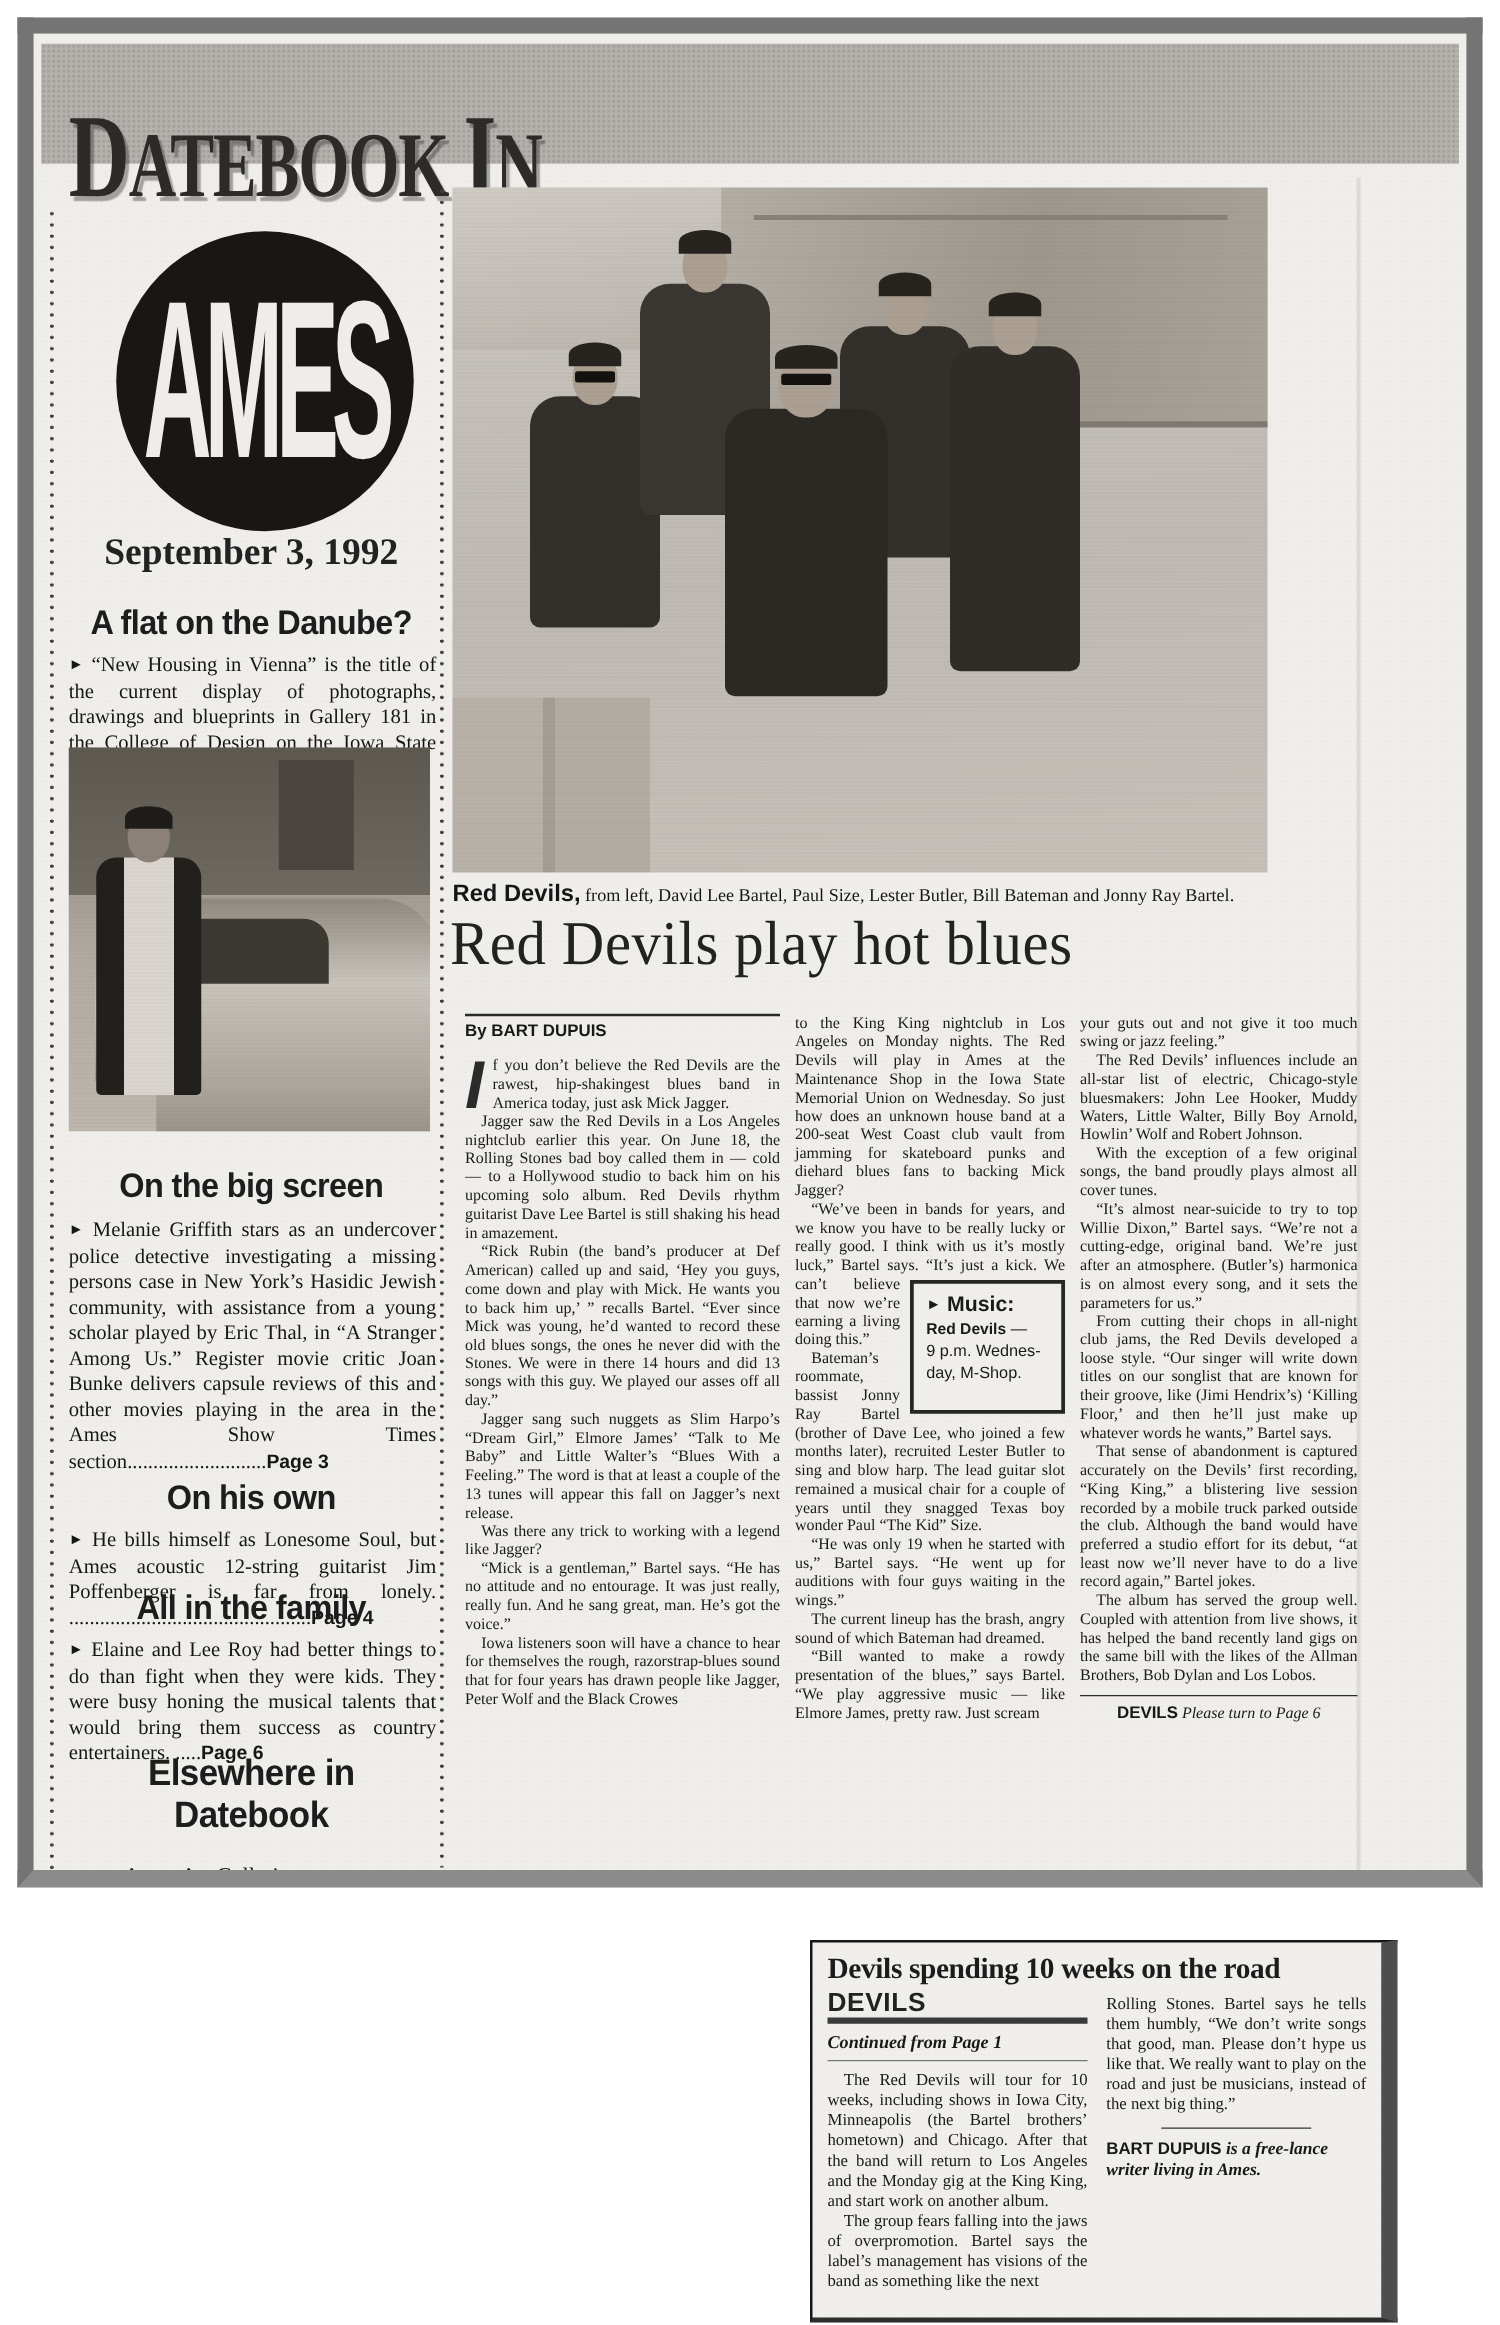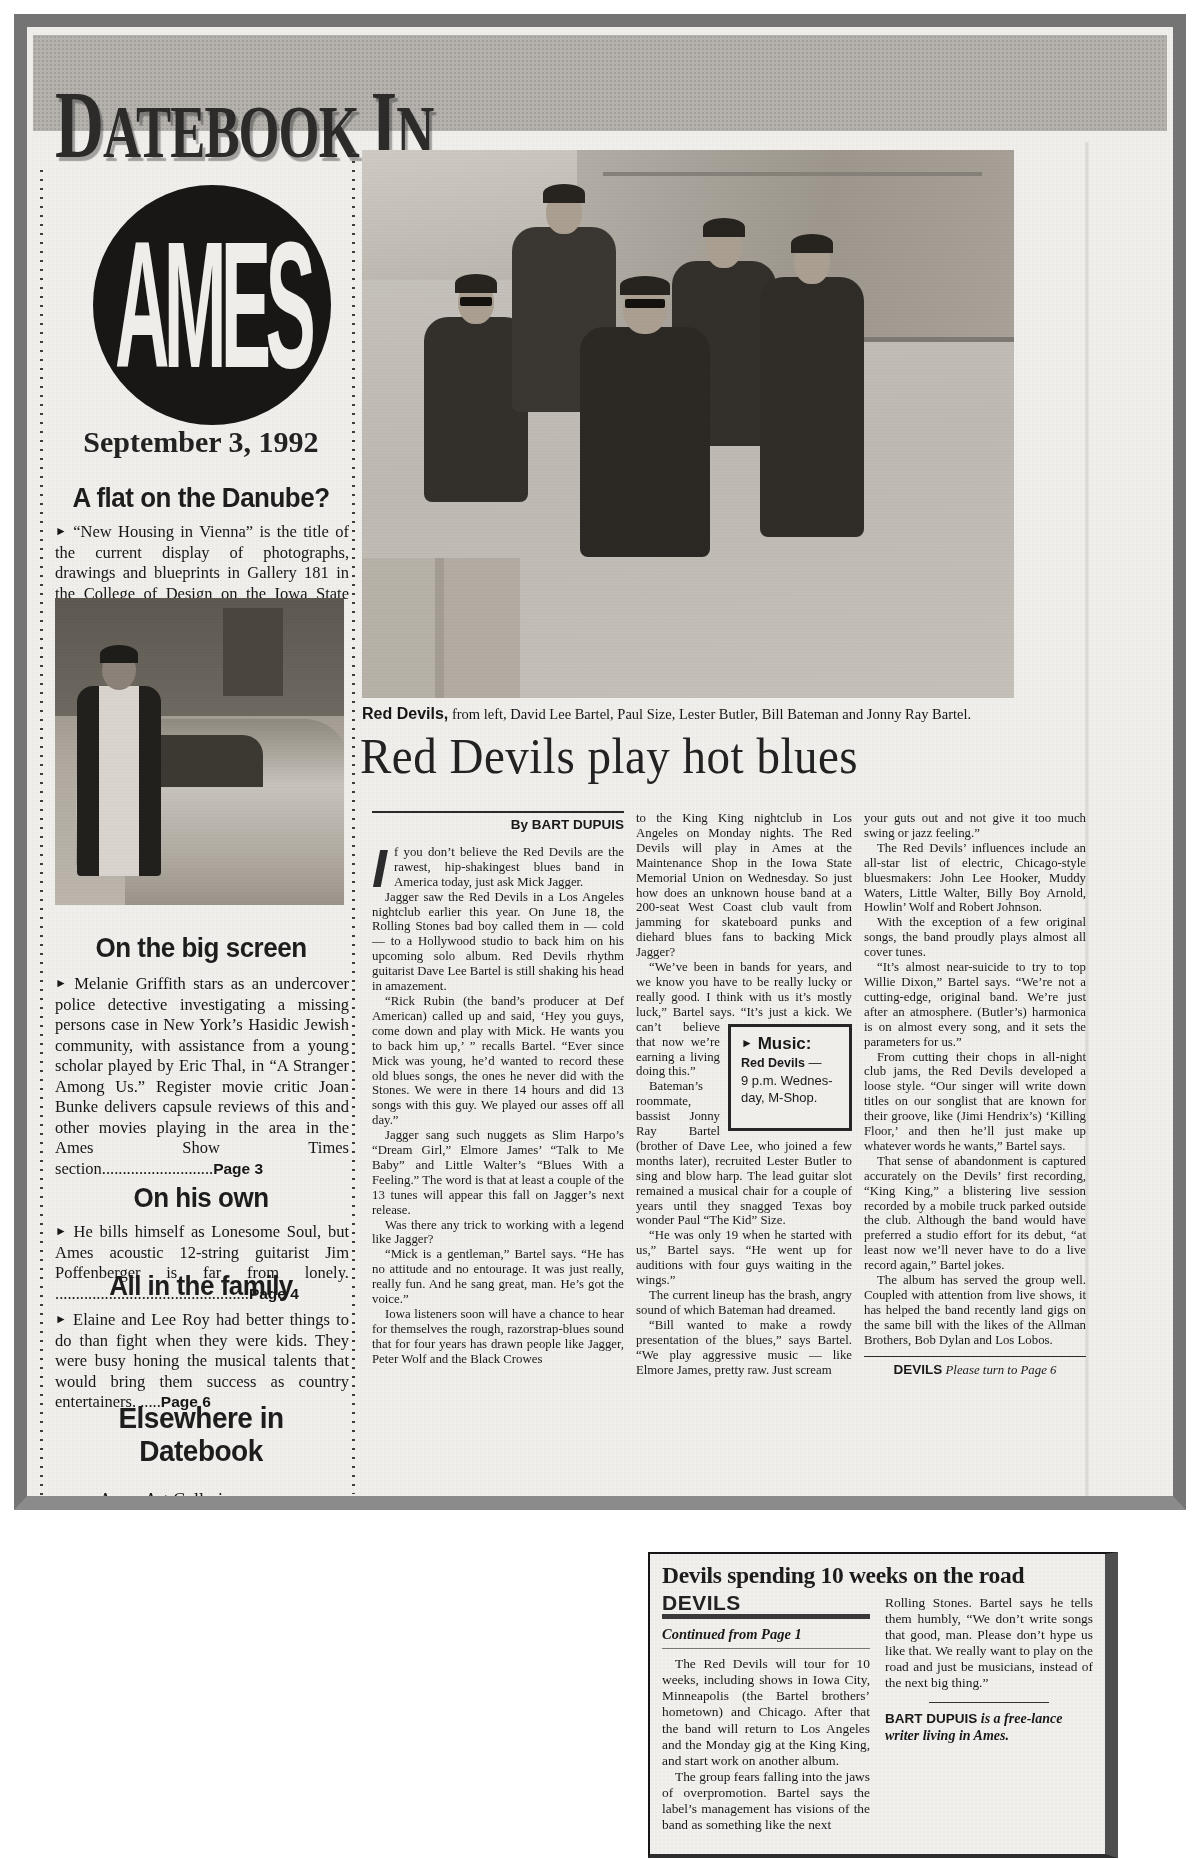--- a/index.html
+++ b/index.html
@@ -101,30 +101,30 @@
   .fig1 { left:62px;  top:130px; }
   .fig2 { left:150px; top:40px; }  .fig2 .torso { background:#3a3733; }
   .fig3 { left:218px; top:132px; } .fig3 .head { width:44px; height:52px; } .fig3 .torso { width:130px; height:230px; background:#2c2925; }
   .fig4 { left:310px; top:74px; }
   .fig5 { left:398px; top:90px; }  .fig5 .torso { height:260px; background:#302d29; }
   .grain { position:absolute; inset:0;
            background:repeating-linear-gradient(0deg, rgba(0,0,0,0.02) 0 1px, transparent 1px 3px); }
 
   
   .caption { position:absolute; left:335px; top:678px; width:652px; font-size:14.5px; color:#161616; }
-  .caption b { font-family:"Liberation Sans",sans-serif; font-size:16px; }
+  .caption b { font-family:"Liberation Sans",sans-serif; font-size:19px; }
   .headline { position:absolute; left:333px; top:700px; width:680px; font-size:47px;
               font-weight:normal; color:#222; letter-spacing:0.5px; transform:scaleY(1.06);
               transform-origin:left top; }
   .cols { position:absolute; left:345px; top:784px; width:714px; display:flex; gap:12px; }
   .col { font-size:12.8px; line-height:14.9px; text-align:justify; color:#191919; }
   .col-1 { width:252px; } .col-2 { width:216px; } .col-3 { width:222px; }
   .col p { margin:0; text-indent:13px; }
   .col p.ni { text-indent:0; }
-  .byline-block { border-top:2px solid #2a2a2a; text-align:right;
+  .byline-block { border-top:2px solid #2a2a2a; text-align:left;
                   font-family:"Liberation Sans",sans-serif; font-weight:bold; font-size:13.5px;
                   padding:5px 0 4px; margin-bottom:8px; }
   .dropcap { float:left; font-family:"Liberation Sans",sans-serif; font-weight:bold; font-style:italic;
              font-size:54px; line-height:42px; padding:2px 7px 0 0; color:#2b2b2b; }
   .music-box { float:right; width:124px; border:3px solid #262626; background:#f0eeeb;
                margin:4px 0 4px 8px; padding:8px 6px 22px 10px; text-indent:0; text-align:left;
                font-family:"Liberation Sans",sans-serif; line-height:17px; }
   .music-box .mb-title { font-weight:bold; font-size:17px; display:block; margin-bottom:2px; }
   .music-box .mb-line { font-size:13px; display:block; }
   .music-box .mb-line b { font-size:12.5px; }

